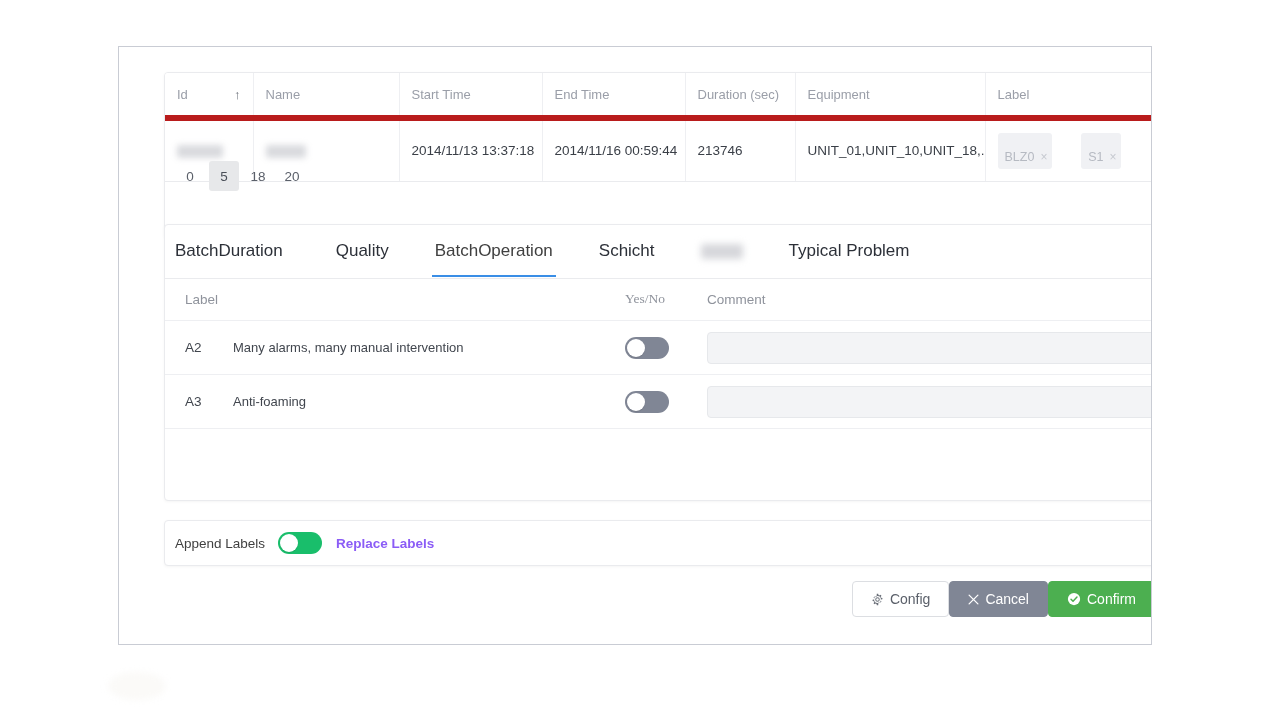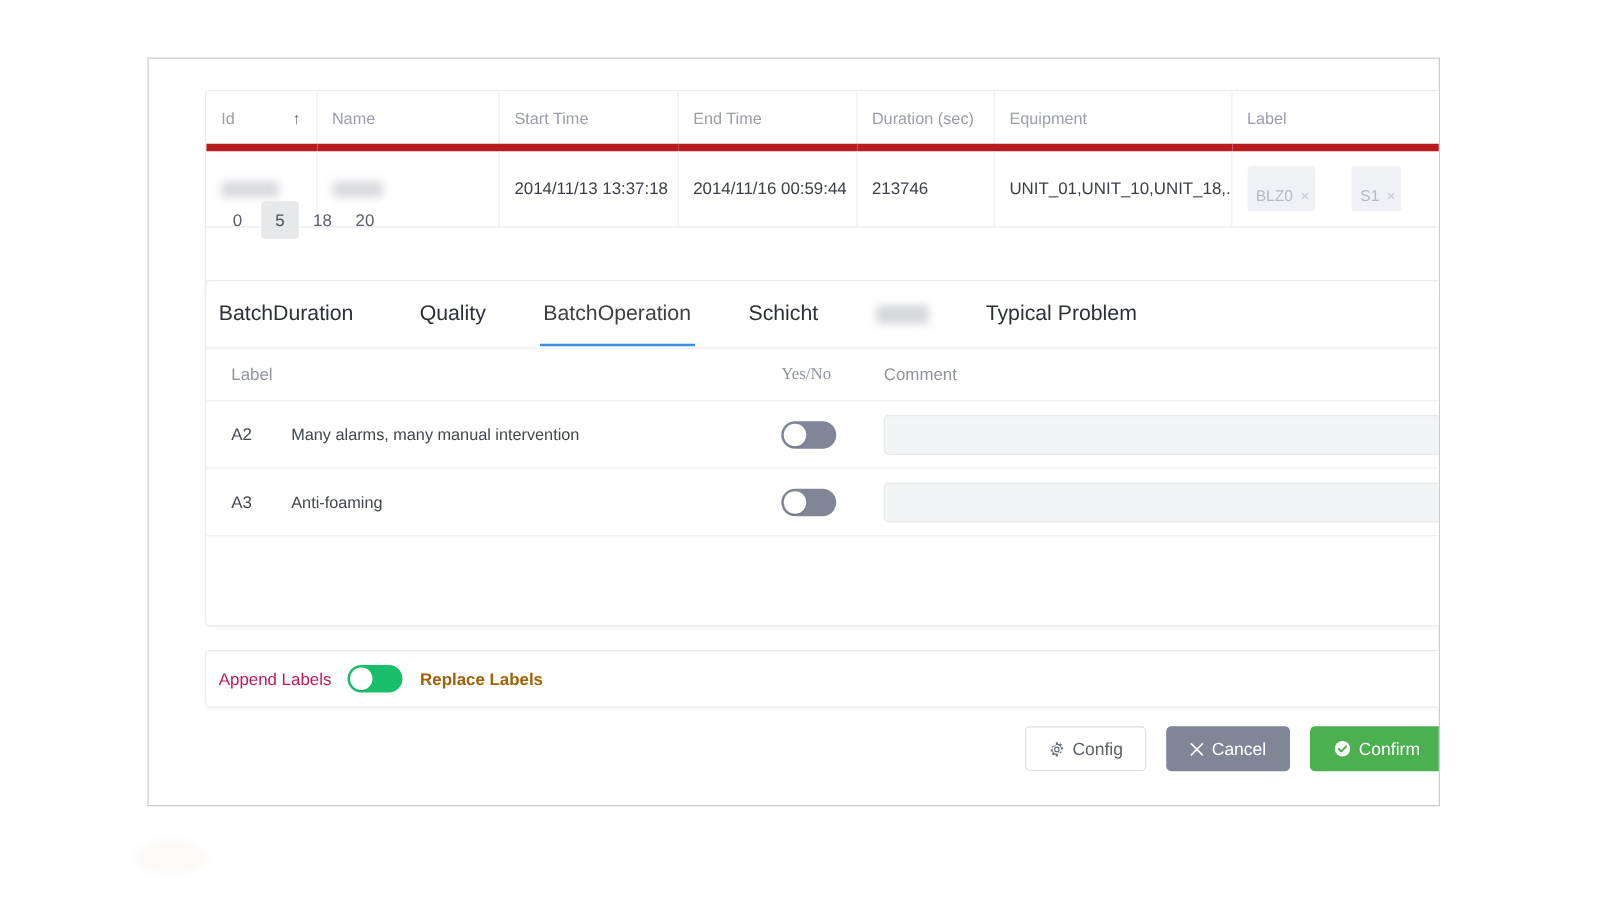--- a/index.html
+++ b/index.html
@@ -305,33 +305,33 @@
 
   
   .labelstrip {
     display: flex;
     align-items: center;
     height: 44px;
     padding-left: 10px;
     gap: 0;
   }
   .ls-text { font-size: 13.5px; }
-  .ls-append { color: #be185d; margin-right: 13px; }
-  .ls-replace { color: #a16207; font-weight: bold; margin-left: 14px; }
+  .ls-append { color: #404040; margin-right: 13px; }
+  .ls-replace { color: #8b5cf6; font-weight: bold; margin-left: 14px; }
 
   
   .footer {
     position: absolute;
     left: 45px;
     top: 534px;
     width: 1010px;
     display: flex;
     justify-content: flex-end;
     align-items: flex-start;
-    gap: 16px;
+    gap: 0;
     padding-right: 19px;
     box-sizing: border-box;
   }
   .btn {
     display: inline-flex;
     align-items: center;
     justify-content: center;
     gap: 6px;
     height: 36px;
     padding: 0 18px;

